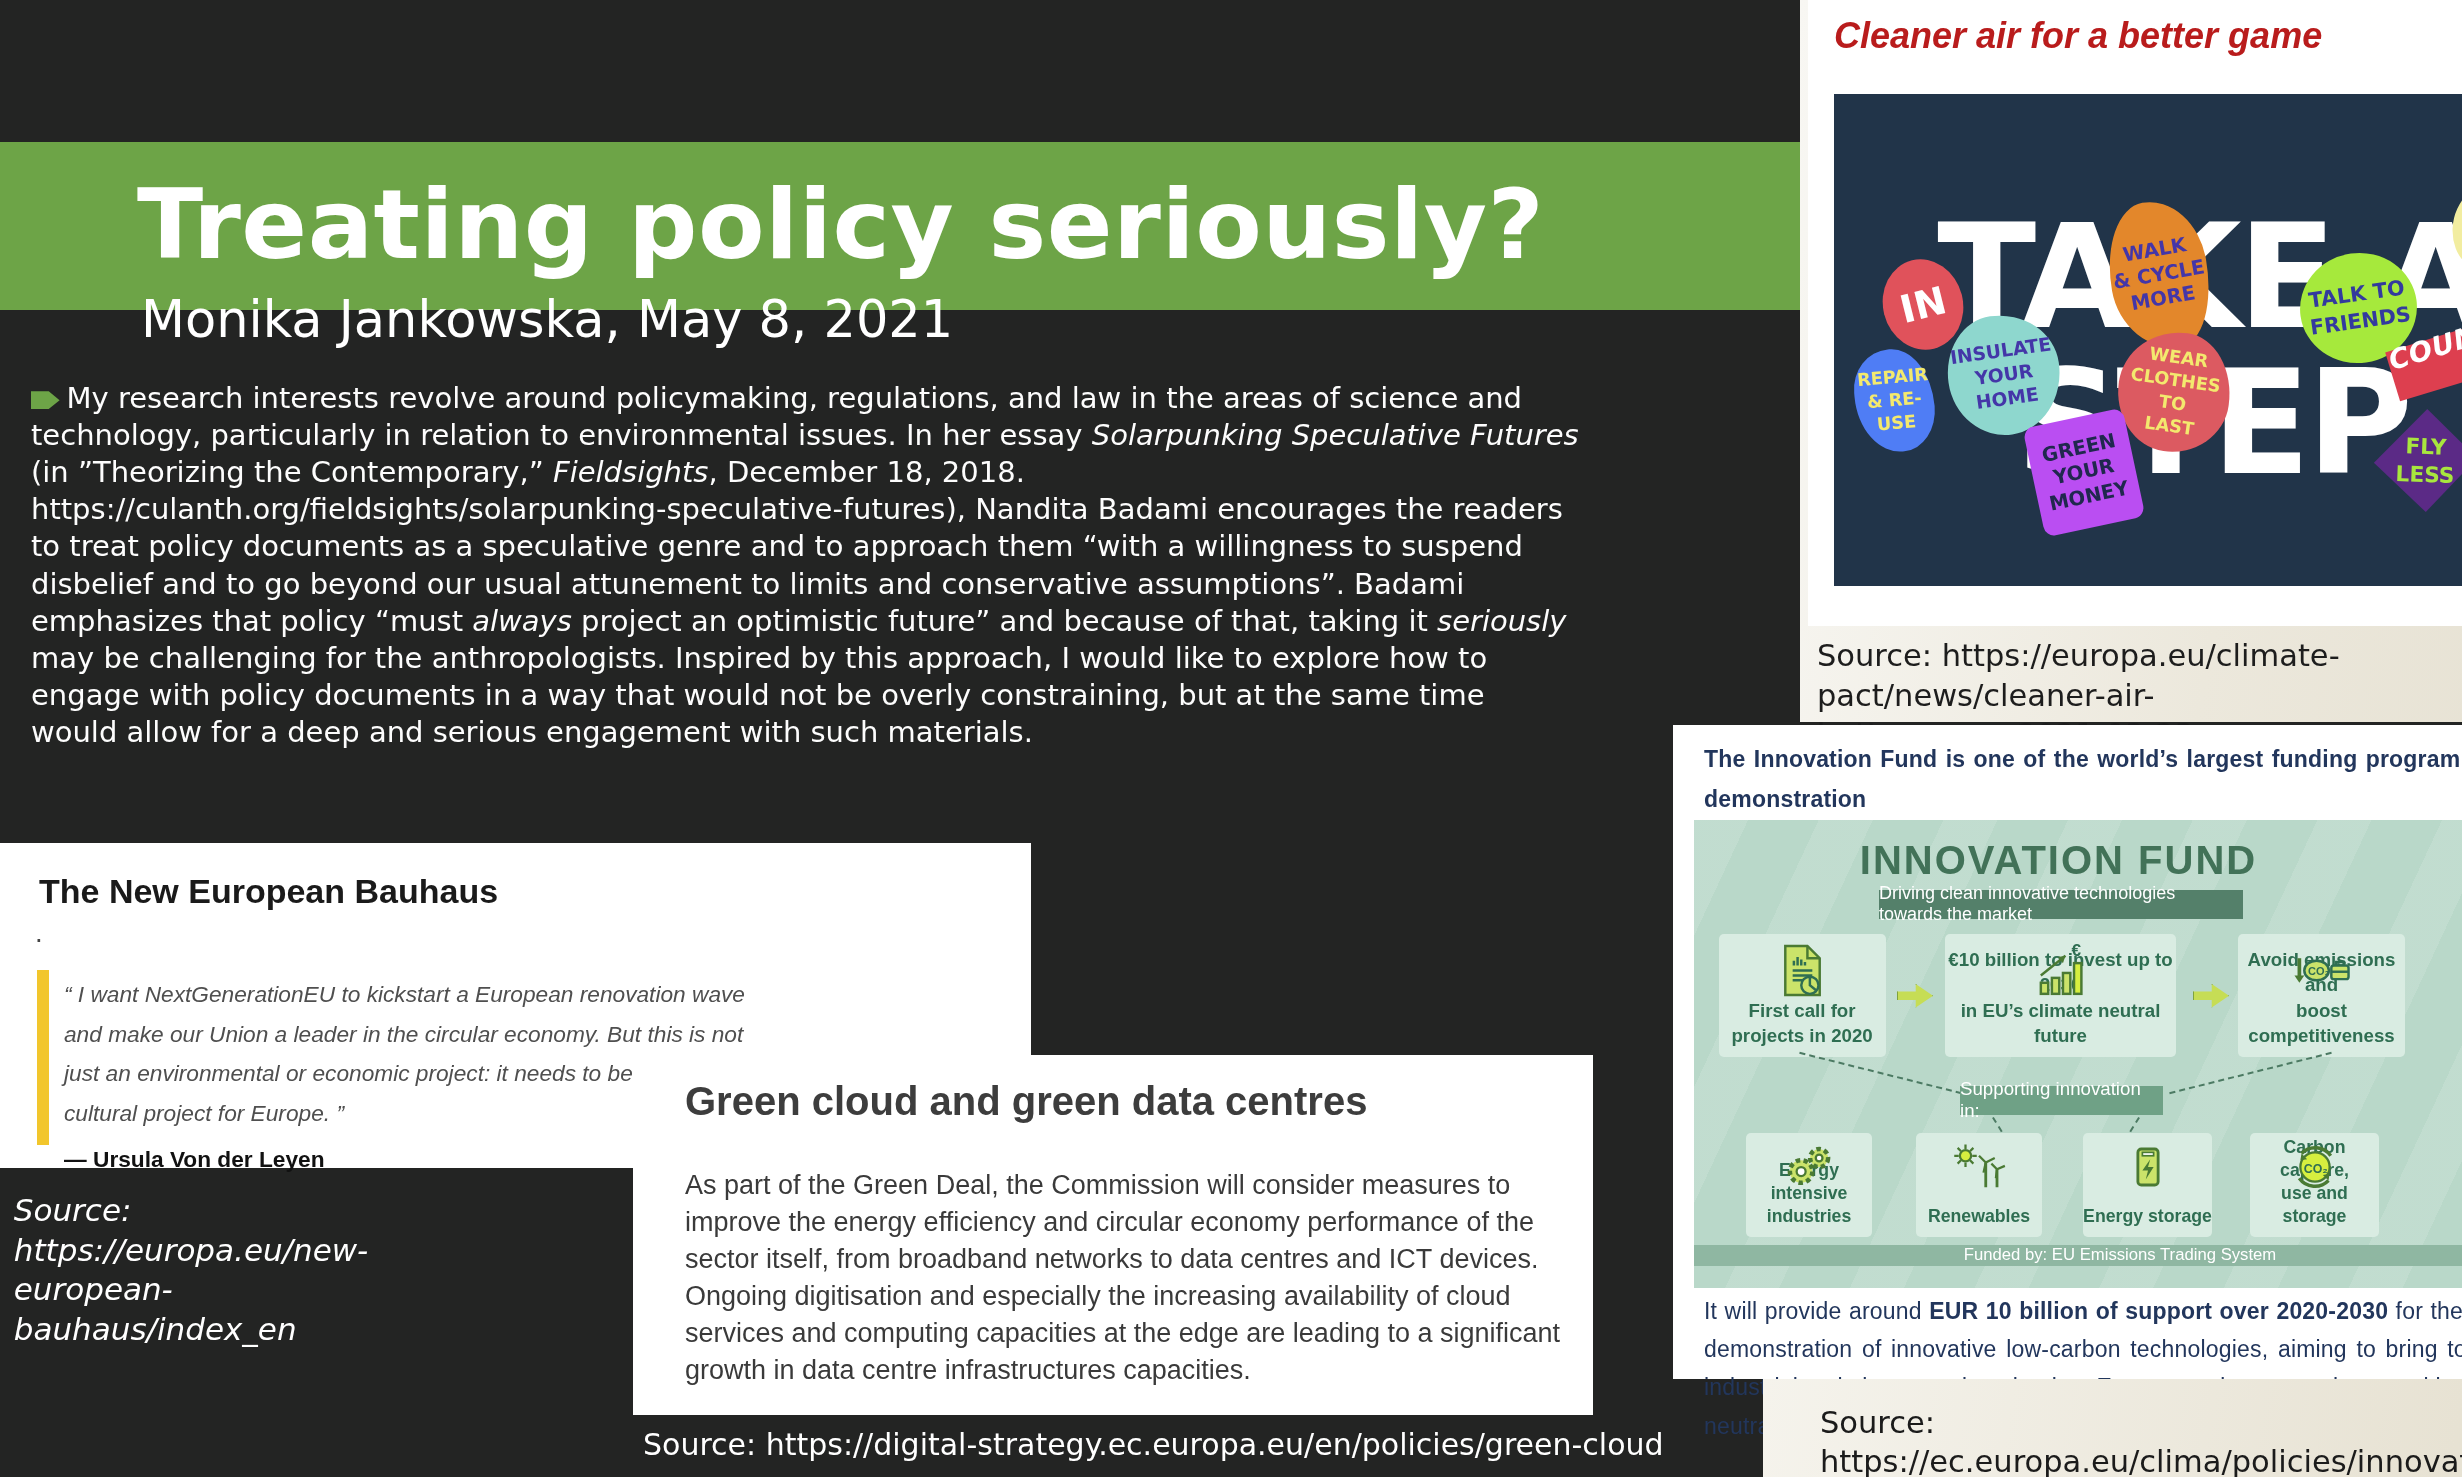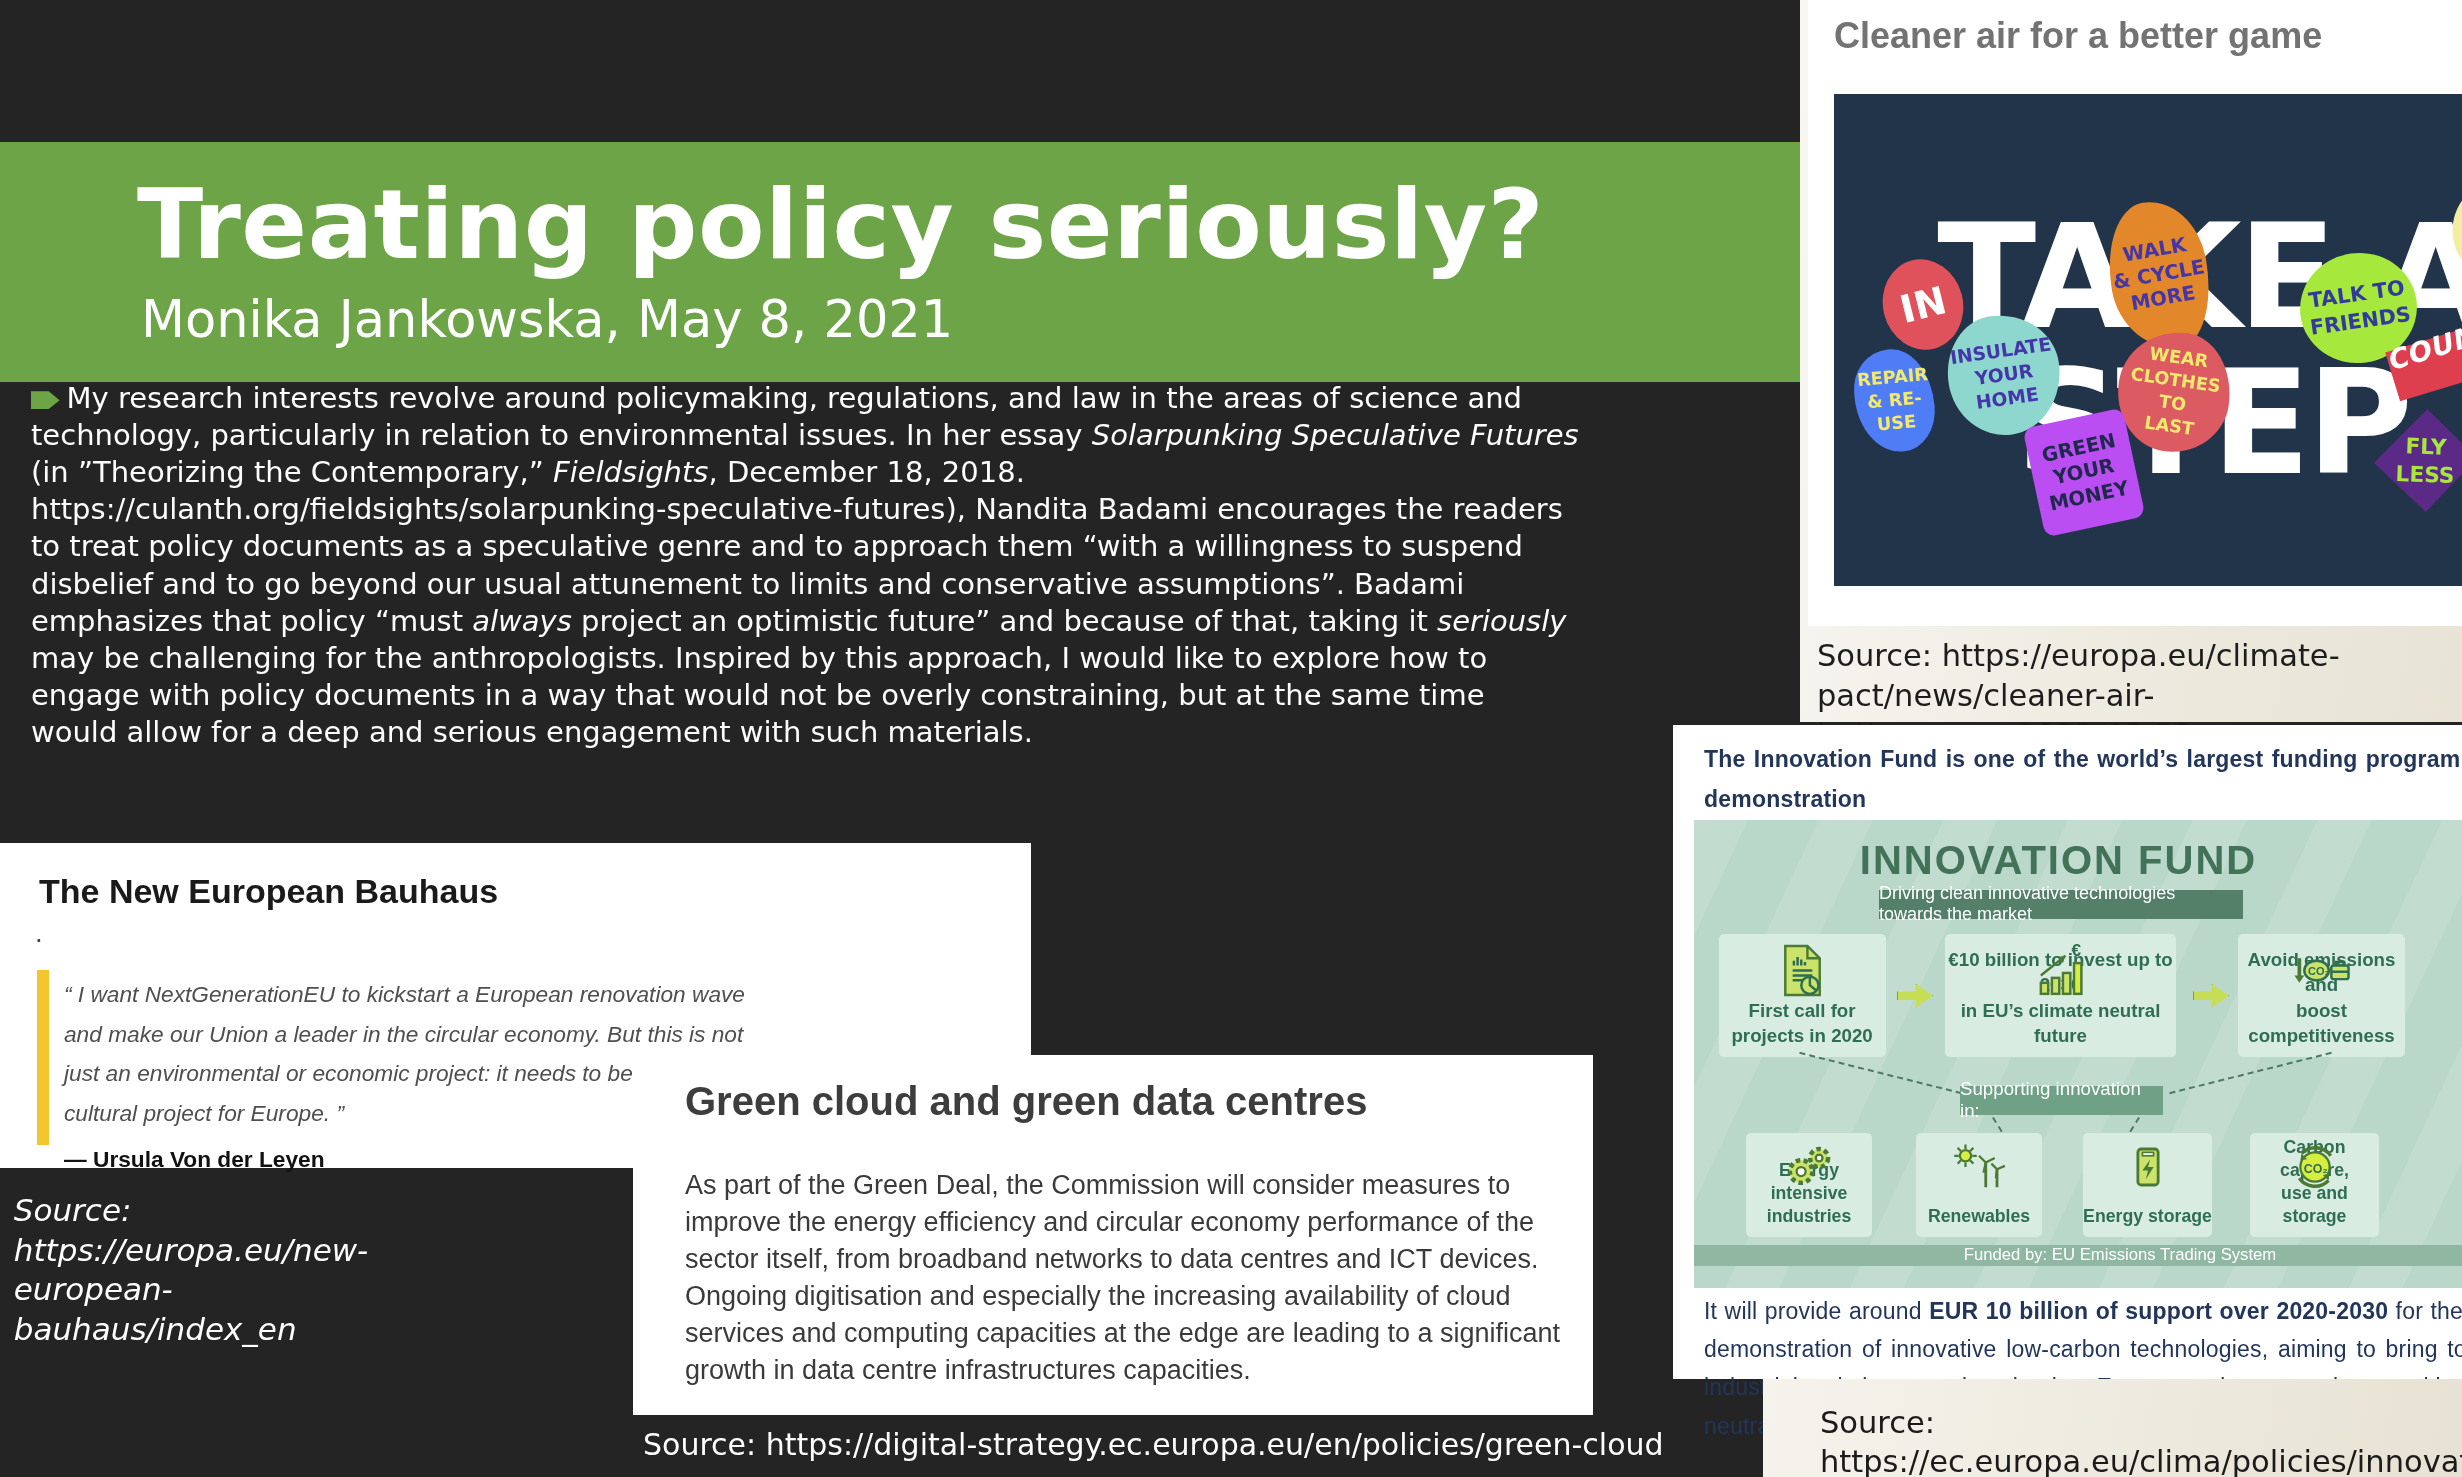--- a/index.html
+++ b/index.html
@@ -1,20 +1,20 @@
 <!DOCTYPE html>
 <html style="font-size:7.9px"><head>
 <meta charset="utf-8">
 <style>
   html,body{margin:0;padding:0;background:#111;}
   .canvas{position:relative;width:2626px;height:1477px;background:#232423;overflow:hidden;
           font-family:"DejaVu Sans",sans-serif;}
 
   
-  .green-banner{position:absolute;left:0;top:142px;width:1800px;height:240px;background:#6da447;}
+  .green-banner{position:absolute;left:0;top:142px;width:1800px;height:168px;background:#6da447;}
   .slide-title{position:absolute;left:137px;top:25.6px;font-size:97px;font-weight:700;color:#fff;letter-spacing:0.5px;}
   .slide-subtitle{position:absolute;left:141px;top:148px;font-size:51px;font-weight:400;color:#fff;}
   .intro-para{position:absolute;left:31px;top:380px;width:1549px;font-size:29px;line-height:1.28;color:#fdfdfd;}
   .intro-para em{font-style:italic;}
   .bullet-arrow{display:inline-block;width:28.6px;height:17.7px;background:#6da447;margin-right:6.9px;
                 transform:translateY(1px);clip-path:polygon(0 0,62% 0,100% 50%,62% 100%,0 100%);}
 
   
   .bauhaus-card{position:absolute;left:0;top:843px;width:1031px;height:325px;background:#fff;
                 font-family:"Liberation Sans",sans-serif;}
@@ -31,21 +31,21 @@
            font-family:"Liberation Sans",sans-serif;}
   .gc-title{position:absolute;left:52px;top:23.6px;font-size:40px;font-weight:700;color:#3d3d3d;}
   .gc-body{position:absolute;left:52px;top:112px;width:915px;font-size:27px;line-height:1.37;color:#3a3a3a;}
   .gc-source{position:absolute;left:643px;top:1427px;font-size:30px;color:#fff;}
 
   
   .cleaner-panel{position:absolute;left:1800px;top:0;width:826px;height:722px;
                  background:linear-gradient(100deg,#f8f7f3 0%,#ece8dc 55%,#e5e0d1 100%);}
   .cleaner-card{position:absolute;left:8.4px;top:0;width:809px;height:626px;background:#fff;
                 font-family:"Liberation Sans",sans-serif;}
-  .cleaner-title{position:absolute;left:25.6px;top:14.8px;font-size:36px;font-weight:700;color:#737373;}
+  .cleaner-title{position:absolute;left:25.6px;top:14.8px;font-size:36px;font-weight:700;color:#b91c1c;font-style:italic;}
   .cleaner-source{position:absolute;left:17px;top:636px;width:798px;font-size:30.5px;line-height:1.3;color:#1d1d1d;}
 
   .poster{position:absolute;left:34px;top:94px;width:758px;height:492px;background:#213449;overflow:hidden;}
   .poster-word{position:absolute;left:34px;width:689px;text-align:center;color:#fff;font-weight:800;
                font-size:145px;letter-spacing:-3.9px;font-family:"DejaVu Sans",sans-serif;}
   .word-1{top:98px;}
   .word-2{top:244px;}
   .st{position:absolute;display:flex;align-items:center;justify-content:center;text-align:center;
       font-weight:700;white-space:pre-line;font-family:"DejaVu Sans",sans-serif;z-index:3;}
   .st-in{left:49px;top:165px;width:80px;height:91px;border-radius:50%;font-size:38px;transform:rotate(-14deg);}

